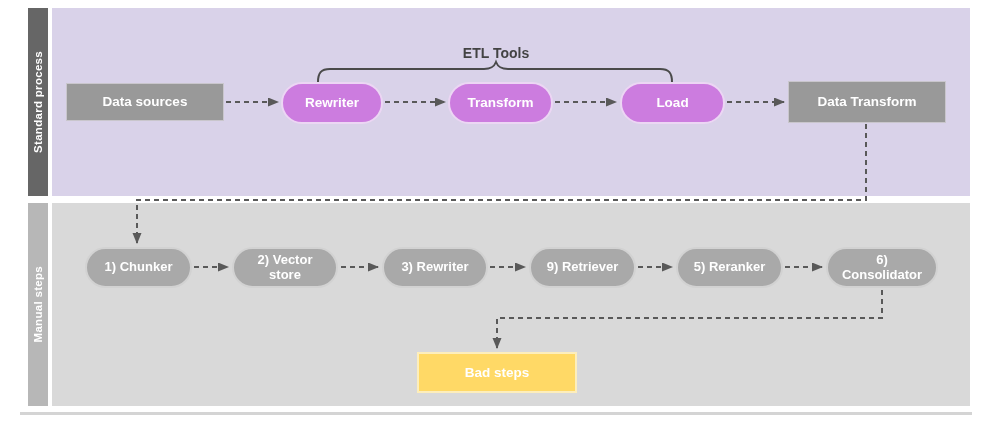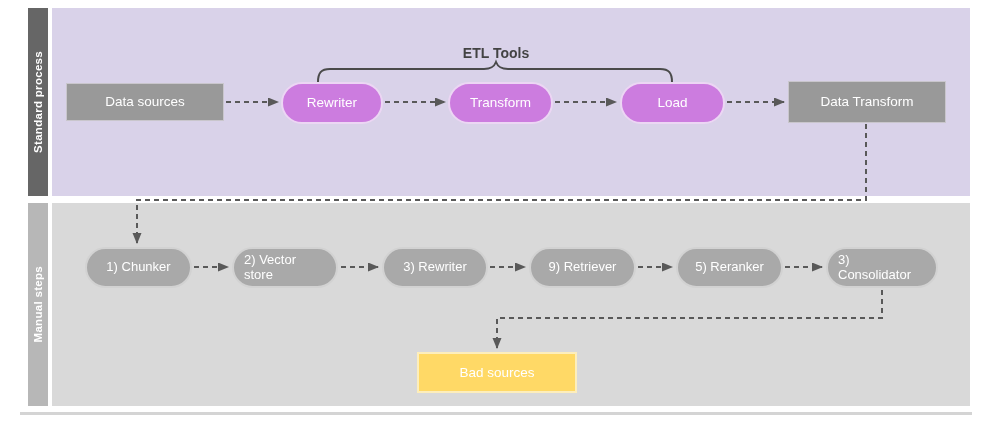--- a/index.html
+++ b/index.html
@@ -10,21 +10,21 @@
   .lane-sidebar{
     position:absolute;display:flex;align-items:center;justify-content:center;
   }
   .lane-sidebar .vlabel{
     writing-mode:vertical-rl;transform:rotate(180deg);
     color:#ffffff;font-weight:bold;font-size:11.5px;letter-spacing:0.3px;white-space:nowrap;
   }
   .lane-body{position:absolute;}
   .node{
     position:absolute;display:flex;align-items:center;justify-content:center;
-    color:#ffffff;font-weight:normal;font-size:13.5px;
+    color:#ffffff;font-weight:bold;font-size:13.5px;text-align:center;
     line-height:1.12;box-sizing:border-box;padding:4px 10px;
   }
   .rect-gray{background:#999999;border:1px solid #c9c6cc;}
   .pill{border-radius:22px;}
   .pill-purple{background:#cc7cdf;border:2px solid #ecd6f4;}
   .pill-gray{background:#a9a9a9;border:2px solid #d2d2d2;font-size:13px;}
   .rect-yellow{background:#ffd966;border:2px solid #fdeebc;}
   .bracket-label{
     position:absolute;color:#434343;font-weight:bold;font-size:14px;text-align:center;
   }
@@ -79,16 +79,16 @@
   <div class="node pill pill-purple" style="left:281px;top:82px;width:102px;height:42px;">Rewriter</div>
   <div class="node pill pill-purple" style="left:448px;top:82px;width:105px;height:42px;">Transform</div>
   <div class="node pill pill-purple" style="left:620px;top:82px;width:105px;height:42px;">Load</div>
   <div class="node rect-gray" style="left:788px;top:81px;width:158px;height:42px;">Data Transform</div>
 
   <div class="node pill pill-gray" style="left:85px;top:247px;width:107px;height:41px;">1) Chunker</div>
   <div class="node pill pill-gray" style="left:232px;top:247px;width:106px;height:41px;">2) Vector store</div>
   <div class="node pill pill-gray" style="left:382px;top:247px;width:106px;height:41px;">3) Rewriter</div>
   <div class="node pill pill-gray" style="left:529px;top:247px;width:107px;height:41px;">9) Retriever</div>
   <div class="node pill pill-gray" style="left:676px;top:247px;width:107px;height:41px;">5) Reranker</div>
-  <div class="node pill pill-gray" style="left:826px;top:247px;width:112px;height:41px;">3) Consolidator</div>
-  <div class="node rect-yellow" style="left:417px;top:352px;width:160px;height:41px;">Bad sources</div>
+  <div class="node pill pill-gray" style="left:826px;top:247px;width:112px;height:41px;">6) Consolidator</div>
+  <div class="node rect-yellow" style="left:417px;top:352px;width:160px;height:41px;">Bad steps</div>
 
 </div>
 
 </body></html>

